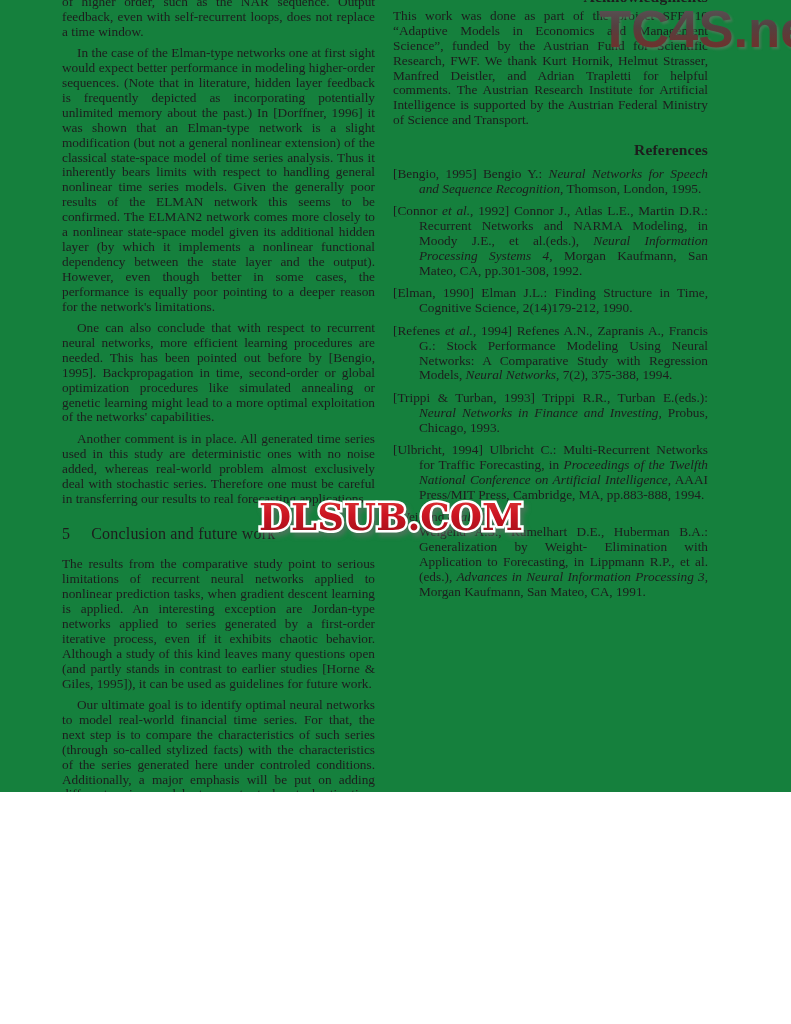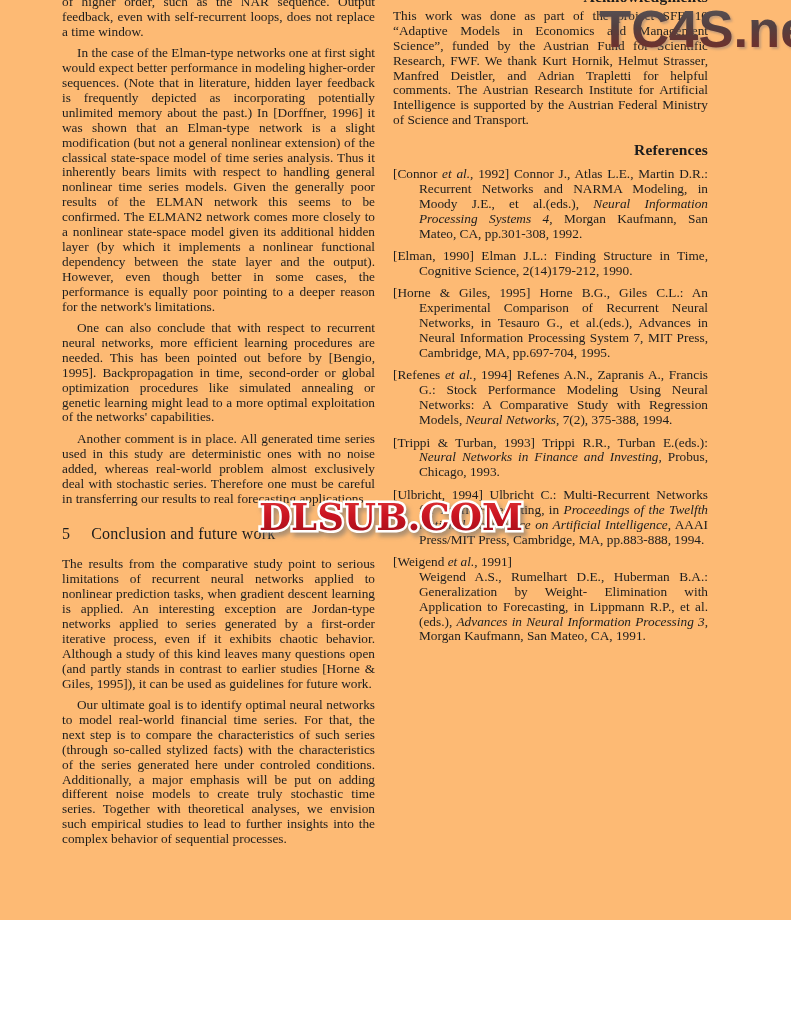--- a/index.html
+++ b/index.html
@@ -1,20 +1,20 @@
 <!DOCTYPE html>
 <html><head>
 <meta charset="utf-8">
 <style>
   html,body{margin:0;padding:0;background:#ffffff;}
   .page{
     position:relative;
     width:791px;
-    height:920px;
-    background:#fdba74;
+    height:792px;
+    background:#15803d;
     overflow:hidden;
     font-family:"Liberation Serif", serif;
     color:#1d1d1d;
   }
   .col{
     position:absolute;
     font-size:13.3px;
     line-height:14.9px;
     text-align:justify;
   }
@@ -68,23 +68,23 @@
         <p class="para">The results from the comparative study point to serious limitations of recurrent neural networks applied to nonlinear prediction tasks, when gradient descent learning is applied.  An interesting exception are Jordan-type networks applied to series generated by a first-order iterative process, even if it exhibits chaotic behavior.  Although a study of this kind leaves many questions open (and partly stands in contrast to earlier studies [Horne &amp; Giles, 1995]), it can be used as guidelines for future work.</p>
         <p class="para indent">Our ultimate goal is to identify optimal neural networks to model real-world financial time series.  For that, the next step is to compare the characteristics of such series (through so-called stylized facts) with the characteristics of the series generated here under controled conditions.  Additionally, a major emphasis will be put on adding different noise models to create truly stochastic time series.  Together with theoretical analyses, we envision such empirical studies to lead to further insights into the complex behavior of sequential processes.</p>
       </div>
   </div>
 
   <div class="col col-right">
     <div class="col-heading">Acknowledgments</div>
     <p class="para">This work was done as part of the project SFB 10 “Adaptive Models in Economics and Management Science”, funded by the Austrian Fund for Scientific Research, FWF. We thank Kurt Hornik, Helmut Strasser, Manfred Deistler, and Adrian Trapletti for helpful comments.  The Austrian Research Institute for Artificial Intelligence is supported by the Austrian Federal Ministry of Science and Transport.</p>
     <div class="col-heading refs-heading">References</div>
     <div>
+        <p class="ref-item"><span>[Bengio, 1995] Bengio Y.:  </span><i>Neural Networks for Speech and Sequence Recognition</i><span>, Thomson, London, 1995.</span></p>
         <p class="ref-item"><span>[Connor </span><i>et al.</i><span>, 1992] Connor J., Atlas L.E., Martin D.R.: Recurrent Networks and NARMA Modeling, in Moody J.E., et al.(eds.), </span><i>Neural Information Processing Systems 4</i><span>, Morgan Kaufmann, San Mateo, CA, pp.301-308, 1992.</span></p>
         <p class="ref-item"><span>[Elman, 1990] Elman J.L.:  Finding Structure in Time, Cognitive Science, 2(14)179-212, 1990.</span></p>
-        <p class="ref-item"><span>[Horne &amp; Giles, 1995] Horne B.G., Giles C.L.:  An Experimental Comparison of Recurrent Neural Networks, in Tesauro G., et al.(eds.), Advances in Neural Information Processing System 7, MIT Press, Cambridge, MA, pp.697-704, 1995.</span></p>
         <p class="ref-item"><span>[Refenes </span><i>et al.</i><span>, 1994] Refenes A.N., Zapranis A., Francis G.: Stock Performance Modeling Using Neural Networks: A Comparative Study with Regression Models, </span><i>Neural Networks</i><span>, 7(2), 375-388, 1994.</span></p>
         <p class="ref-item"><span>[Trippi &amp; Turban, 1993] Trippi R.R., Turban E.(eds.): </span><i>Neural Networks in Finance and Investing</i><span>, Probus, Chicago, 1993.</span></p>
         <p class="ref-item"><span>[Ulbricht, 1994] Ulbricht C.:  Multi-Recurrent Networks for Traffic Forecasting, in </span><i>Proceedings of the Twelfth National Conference on Artificial Intelligence</i><span>, AAAI Press/MIT Press, Cambridge, MA, pp.883-888, 1994.</span></p>
         <p class="ref-item"><span>[Weigend </span><i>et al.</i><span>, 1991]</span><br><span>Weigend A.S., Rumelhart D.E., Huberman B.A.: Generalization by Weight- Elimination with Application to Forecasting, in Lippmann R.P., et al.(eds.), </span><i>Advances in Neural Information Processing 3</i><span>, Morgan Kaufmann, San Mateo, CA, 1991.</span></p>
       </div>
   </div>
 
   <div class="wm wm-tc4s">
     <svg width="194" height="62" style="overflow:hidden">
       <defs>

